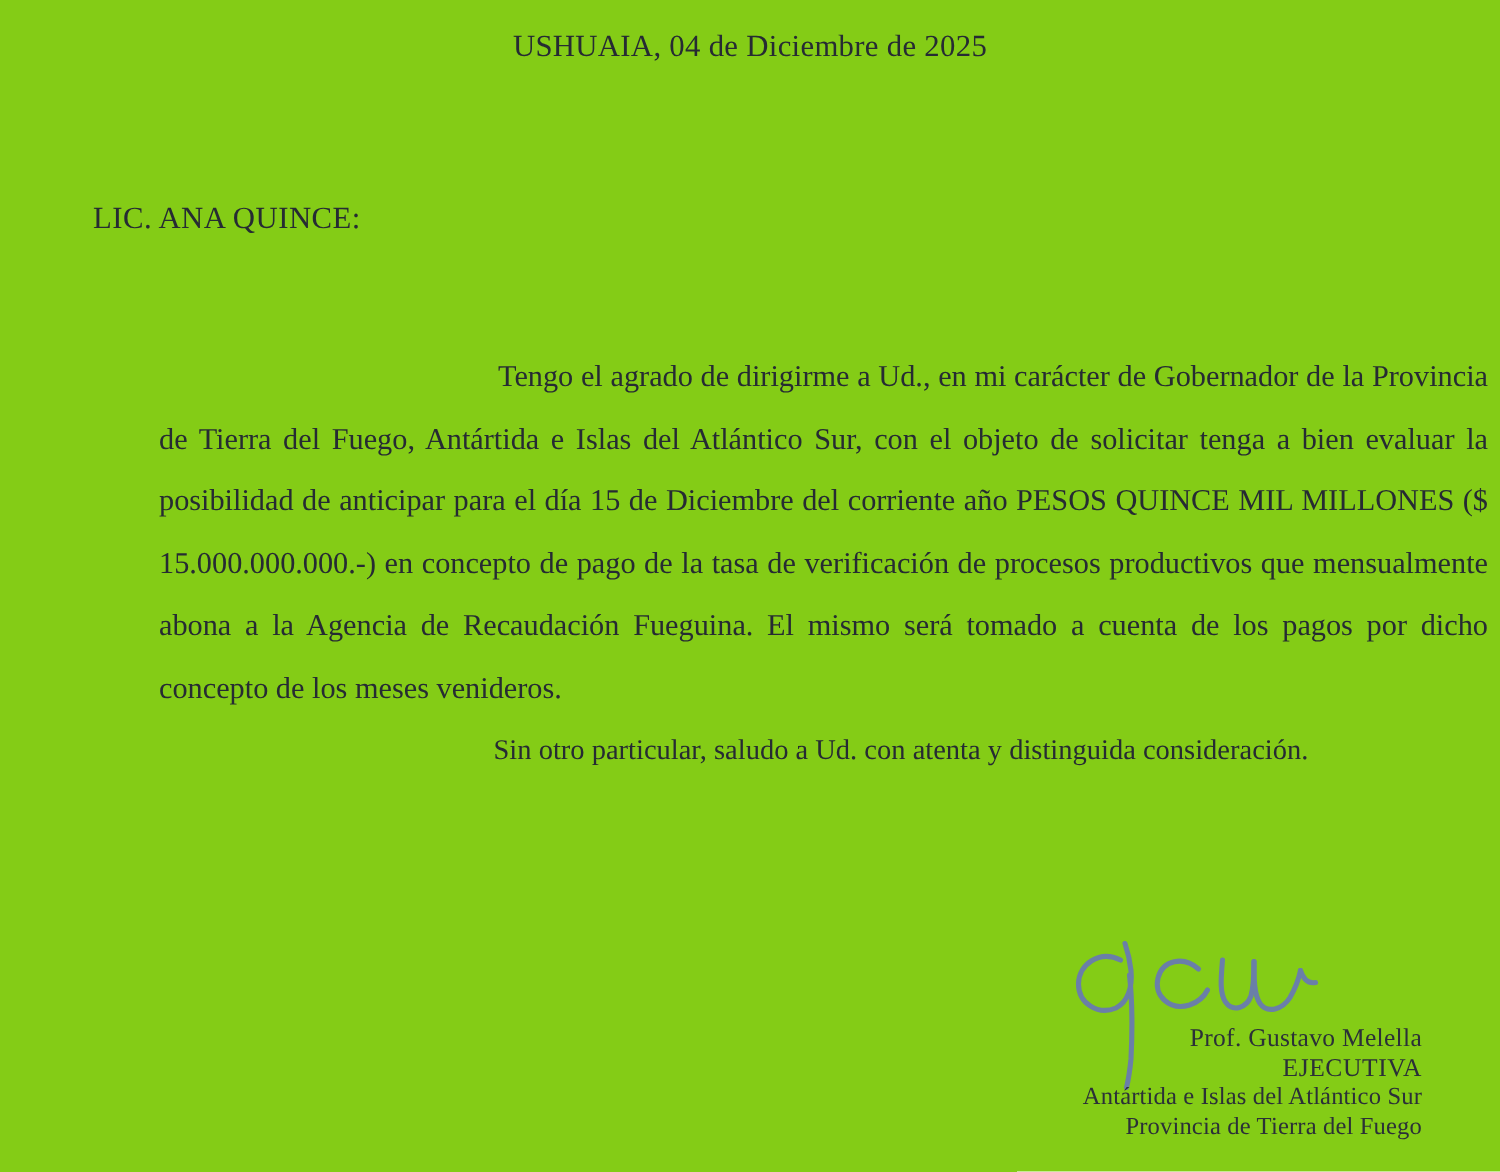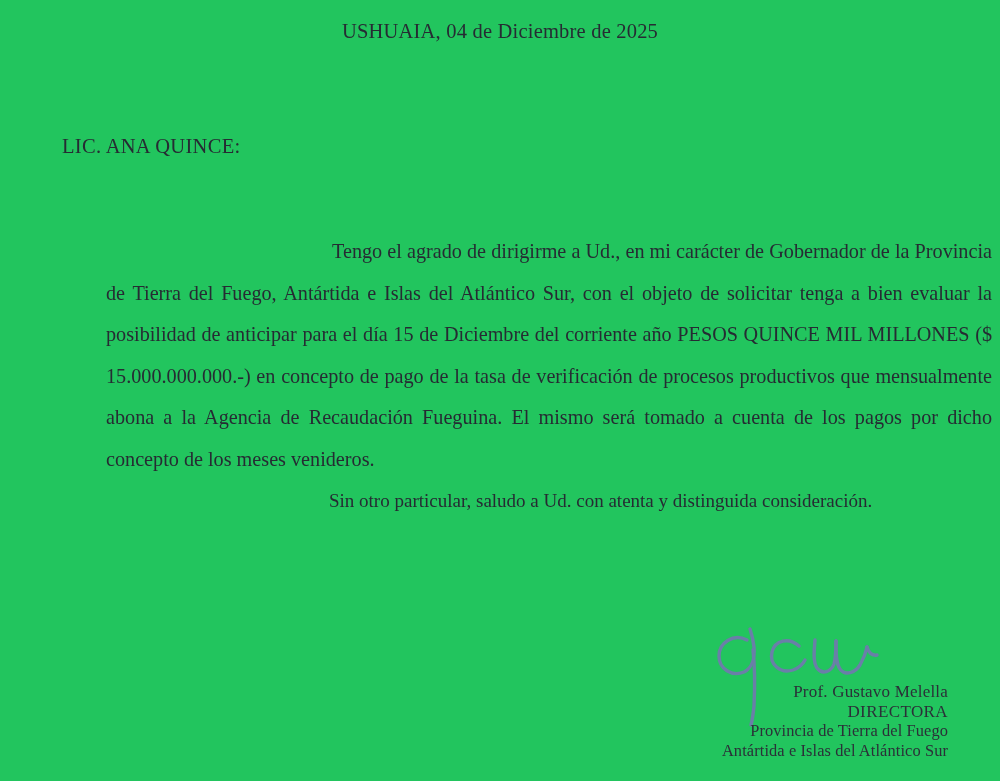--- a/index.html
+++ b/index.html
@@ -9,21 +9,21 @@
     background: #ffffff;
   }
   body {
     font-family: "Liberation Serif", "DejaVu Serif", serif;
     color: #23282f;
   }
   .page {
     position: relative;
     width: 1000px;
     height: 781px;
-    background: #22c55e;
+    background: #84cc16;
     overflow: hidden;
     box-sizing: border-box;
   }
 
   
   .datebar {
     position: absolute;
     left: 0;
     top: 20px;
     width: 1000px;
@@ -150,20 +150,20 @@
           <path d="M112 20 C111 32, 110 42, 114 48 C119 55, 128 52, 131 44 C133 37, 133 28, 133 21"></path>
           <path d="M133 21 C133 33, 133 43, 137 49 C142 56, 152 53, 157 45 C161 38, 163 32, 164 27"></path>
 
           <path d="M164 27 C166 33, 169 36, 174 35"></path>
         </g>
       </svg>
     </div>
 
     <div class="sig-caption">
       <div class="cap cap-name">Prof. Gustavo Melella</div>
-      <div class="cap cap-role">DIRECTORA</div>
+      <div class="cap cap-role">EJECUTIVA</div>
+      <div class="cap cap-ant">Antártida e Islas del Atlántico Sur</div>
       <div class="cap cap-prov">Provincia de Tierra del Fuego</div>
-      <div class="cap cap-ant">Antártida e Islas del Atlántico Sur</div>
     </div>
 
   </div>
 
 </div>
 
 </body></html>

